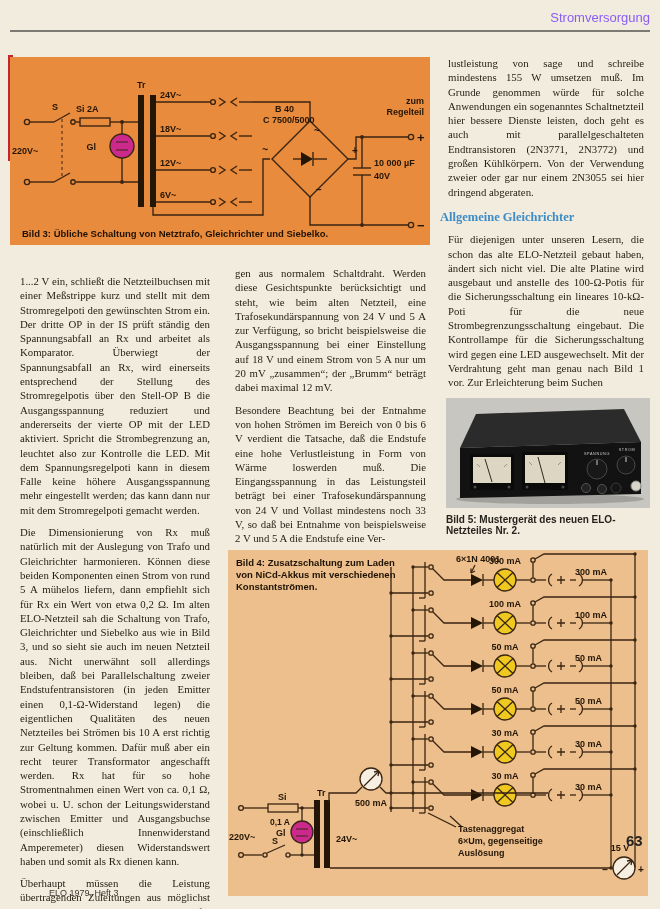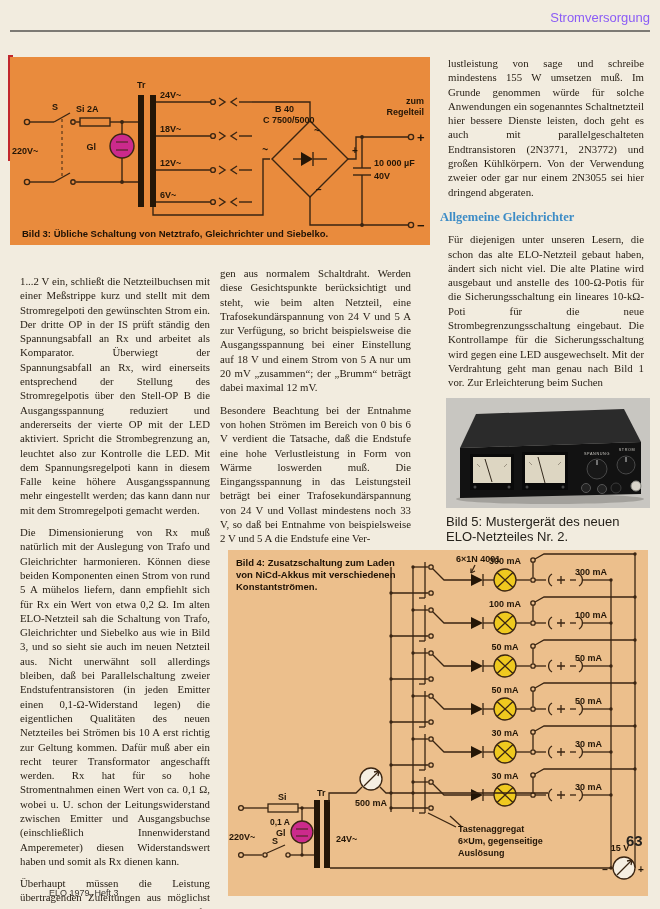--- a/index.html
+++ b/index.html
@@ -6,26 +6,26 @@
   body{width:660px;height:909px;position:relative;background:#f2ecdf;
        font-family:"Liberation Serif",serif;color:#241c12;overflow:hidden;}
   .abs{position:absolute;}
   .hdr{top:10px;left:300px;width:350px;text-align:right;
        font-family:"Liberation Sans",sans-serif;font-size:13px;color:#8b5cf6;}
   .hrule{top:30px;left:10px;width:640px;height:1.5px;background:#7d7a74;}
   .redmark{left:8px;top:55px;width:5px;height:106px;background:#c1272d;}
   .col{position:absolute;text-align:justify;font-size:10.8px;line-height:14.3px;}
   .col p{margin:8px;}
   .col-left{left:12px;top:266px;width:206px;}
-  .col-mid{left:212px;top:258px;width:207px;}
+  .col-mid{left:227px;top:258px;width:207px;}
   .col-right{left:440px;top:48px;width:212px;}
   h3.bluehead{color:#3d8cc6;font-size:12.5px;margin:11px 0 7px 0;
        font-family:"Liberation Serif",serif;font-weight:bold;}
-  .figcap{font-family:"Liberation Sans",sans-serif;font-weight:400;
-       font-size:13px;color:#26221c;}
+  .figcap{font-family:"Liberation Sans",sans-serif;font-weight:700;
+       font-size:10px;color:#26221c;}
   .b5cap{left:446px;top:514px;width:206px;}
   .ftr{left:14px;top:888px;font-family:"Liberation Sans",sans-serif;
        font-size:9px;color:#3c3833;padding-left:35px;}
   .pgnum{left:626px;top:832px;font-family:"Liberation Sans",sans-serif;
        font-size:15px;font-weight:700;color:#25221e;}
   svg{display:block;}
   .dlbl{font-family:"Liberation Sans",sans-serif;font-size:9px;
         font-weight:600;fill:#241607;}
   .dsm{font-size:8.5px;}
   .dcap{font-family:"Liberation Sans",sans-serif;font-size:9.5px;

